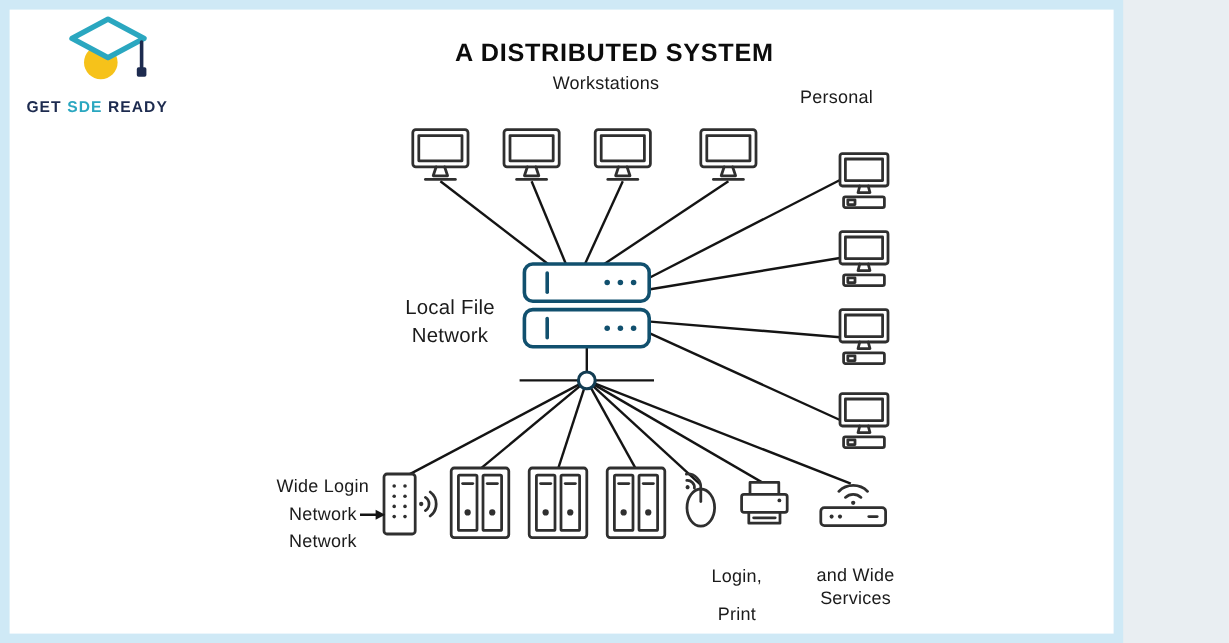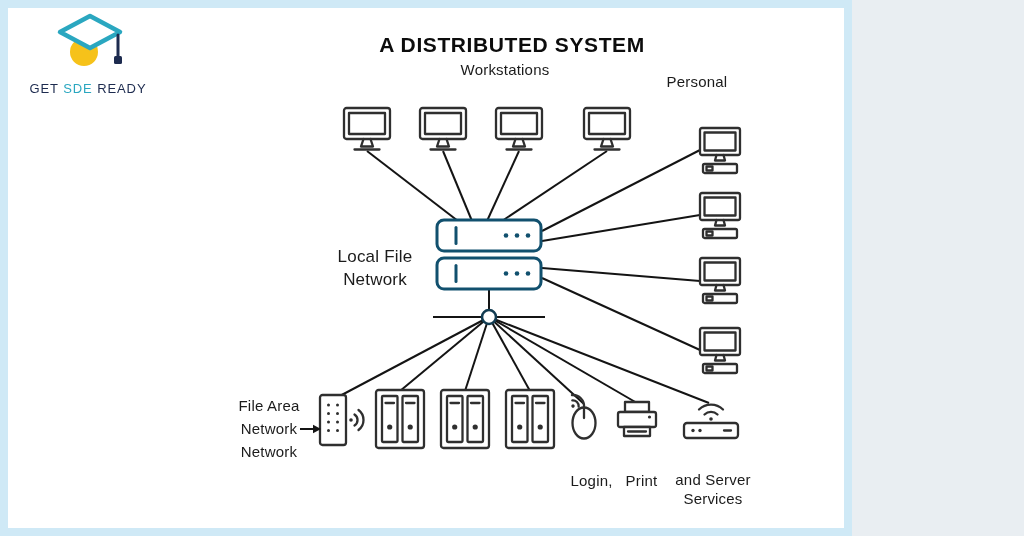--- a/index.html
+++ b/index.html
@@ -1,37 +1,37 @@
 <!DOCTYPE html>
 <html><head>
 <meta charset="utf-8">
 <style>
   html,body{margin:0;padding:0;background:#e9eef2;}
-  .frame{position:relative;width:852px;height:536px;background:#cfe9f6;
+  .frame{position:relative;width:936px;height:536px;background:#cfe9f6;
          font-family:"Liberation Sans",sans-serif;overflow:hidden;}
   .panel{position:absolute;left:8px;top:8px;right:8px;bottom:8px;background:#ffffff;}
   svg.canvas{position:absolute;left:0;top:0;}
 
   
   .s{fill:none;stroke:#2f2f2f;stroke-width:2.3;stroke-linecap:round;stroke-linejoin:round;}
   .w{fill:#ffffff;stroke:#2f2f2f;stroke-width:2.3;stroke-linejoin:round;}
   .d{fill:#2f2f2f;stroke:none;}
   .link{stroke:#141414;stroke-width:2;fill:none;}
   .hubw{fill:#ffffff;stroke:#11506e;stroke-width:3;stroke-linejoin:round;}
   .hubs{stroke:#11506e;stroke-width:3;stroke-linecap:round;fill:none;}
   .hubd{fill:#11506e;stroke:none;}
 
   
   .title{position:absolute;left:0;top:33px;width:1024px;text-align:center;
          font-size:21px;font-weight:800;letter-spacing:.6px;color:#0c0c0c;}
   .lbl{position:absolute;color:#1b1b1b;font-weight:500;font-size:15px;
        text-align:center;line-height:19px;letter-spacing:.2px;}
   .lbl span{display:block;}
-  .logo-text{position:absolute;left:22px;top:81px;width:132px;text-align:center;
-             font-size:13px;font-weight:400;letter-spacing:.9px;}
+  .logo-text{position:absolute;left:22px;top:81px;width:132px;text-align:left;
+             font-size:13px;font-weight:700;letter-spacing:.9px;}
   .logo-navy{color:#1d2b4f;}
   .logo-teal{color:#2aa7c0;}
   .inline-pair{display:flex;gap:13px;justify-content:center;}
   .inline-pair span{display:inline;}
 </style>
 </head>
 <body>
 
 <div class="frame">
   <div class="panel"></div>
@@ -179,28 +179,28 @@
   <div class="lbl" style="left:639px;top:72px;width:116px;">
     <span>Personal</span>
   </div>
 
   <div class="lbl" style="left:316px;top:245px;width:118px;font-size:17px;line-height:23px;">
     <span>Local File</span>
     <span>Network</span>
   </div>
 
   <div class="lbl" style="left:224px;top:394px;width:90px;line-height:23px;">
-    <span>File Area</span>
+    <span>Wide Login</span>
     <span>Network</span>
     <span>Network</span>
   </div>
 
 
-  <div class="lbl inline-pair" style="left:556px;top:471px;width:116px;">
+  <div class="lbl inline-pair" style="left:556px;top:471px;width:116px;flex-direction:column;">
     <span>Login,</span>
     <span>Print</span>
   </div>
 
   <div class="lbl" style="left:658px;top:470px;width:110px;">
-    <span>and Server</span>
+    <span>and Wide</span>
     <span>Services</span>
   </div>
 </div>
 
 </body></html>

